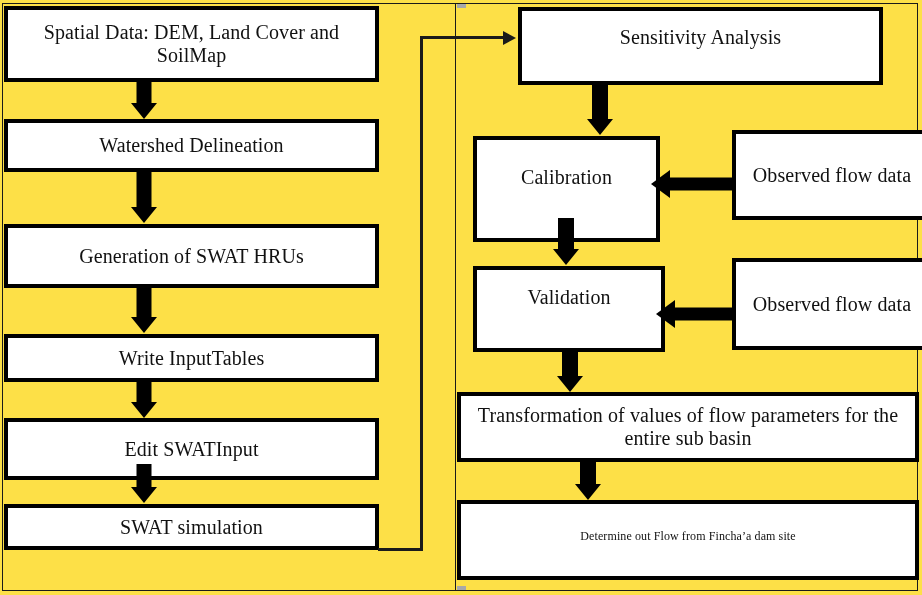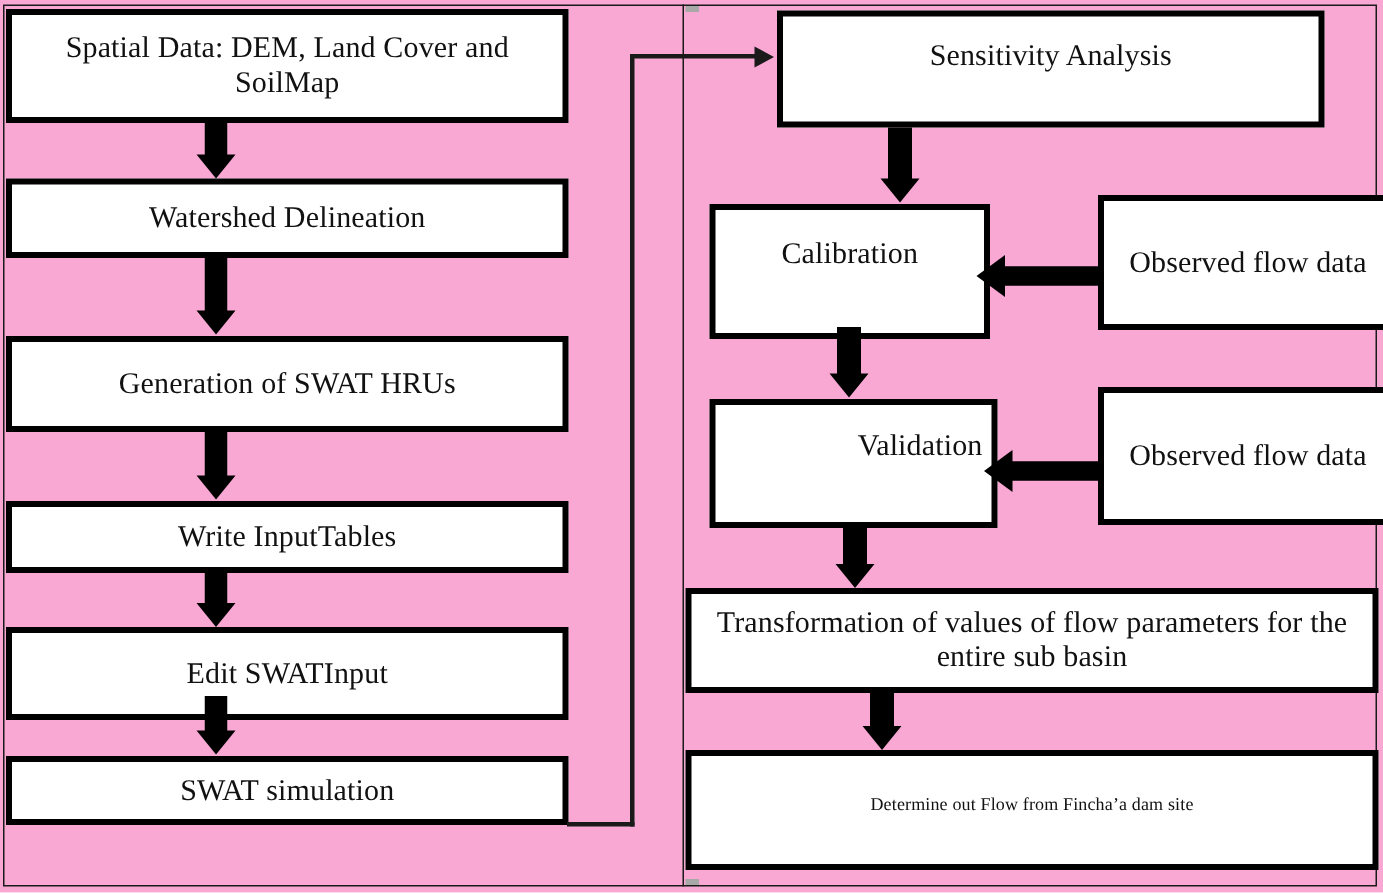--- a/index.html
+++ b/index.html
@@ -5,21 +5,21 @@
   * { box-sizing: border-box; margin: 0; padding: 0; }
   html, body {
     width: 922px; height: 595px;
     background: #ffffff;
     font-family: "Liberation Serif", "DejaVu Serif", serif;
     overflow: hidden;
   }
   #canvas {
     position: relative;
     width: 922px; height: 595px;
-    background: #f9a8d4;
+    background: #fde047;
   }
 
   
   .outer-frame {
     position: absolute;
     left: 2px; top: 3px;
     width: 916px; height: 588px;
     border: 1.5px solid #1a1a1a;
     pointer-events: none;
   }
@@ -160,29 +160,29 @@
 
   <div class="conn" style="left:378px; top:548px; width:45px; height:3px;"></div>
   <div class="conn" style="left:420px; top:36px; width:3px; height:515px;"></div>
   <div class="conn" style="left:420px; top:36px; width:85px; height:3px;"></div>
   <div class="conn-head" style="left:503px; top:30.5px;"></div>
 
   <div class="box" style="left:518px; top:7px; width:365px; height:78px; font-size:20px;">
     <span class="txt" style="margin-top:-18px;">Sensitivity Analysis</span>
   </div>
 
-  <div class="box" style="left:473px; top:136px; width:187px; height:90px; font-size:20px;font-family:Liberation Serif, serif;">
+  <div class="box" style="left:473px; top:136px; width:187px; height:106px; font-size:20px;font-family:Liberation Serif, serif;">
     <span class="txt" style="margin-top:-24px;">Calibration</span>
   </div>
 
   <div class="box" style="left:732px; top:130px; width:200px; height:90px; font-size:20px;">
     <span class="txt">Observed flow data</span>
   </div>
 
-  <div class="box" style="left:473px; top:266px; width:192px; height:86px; font-size:20px;text-align:right;">
+  <div class="box" style="left:473px; top:266px; width:192px; height:86px; font-size:20px;">
     <span class="txt" style="margin-top:-24px;">Validation</span>
   </div>
 
   <div class="box" style="left:732px; top:258px; width:200px; height:92px; font-size:20px;">
     <span class="txt">Observed flow data</span>
   </div>
 
   <div class="box" style="left:457px; top:392px; width:462px; height:70px; font-size:20px;align-items:center;">
     <span class="txt">Transformation of values of flow parameters for the entire sub basin</span>
   </div>

